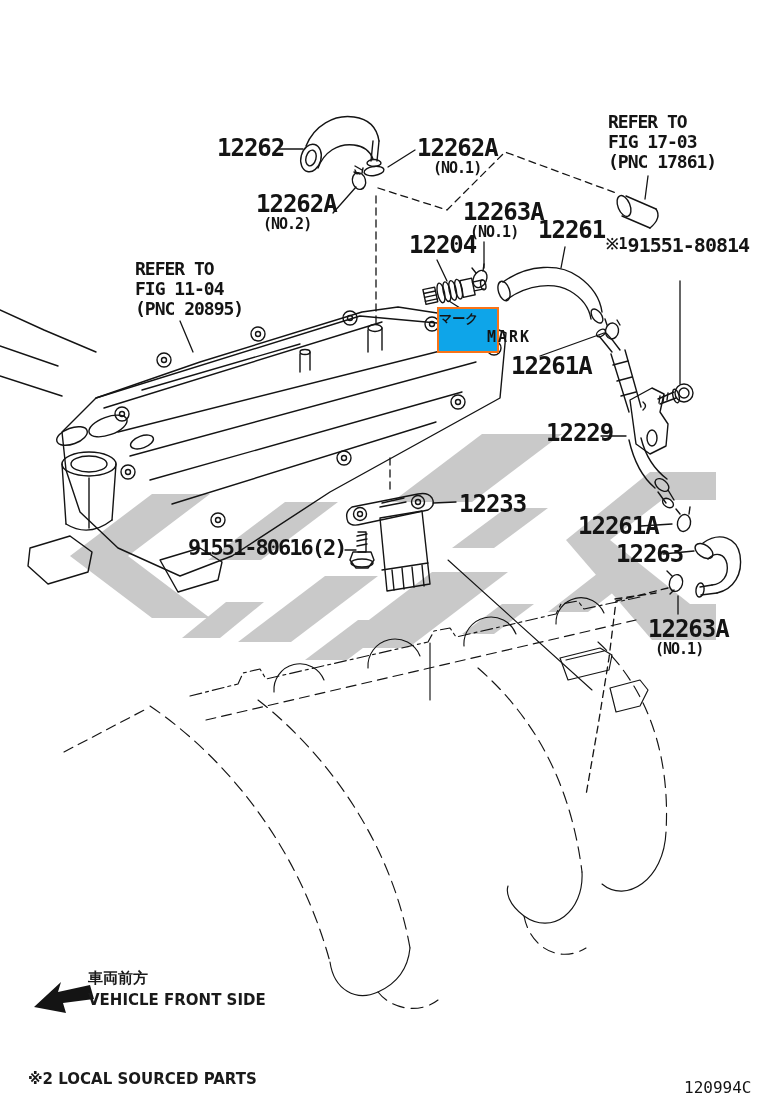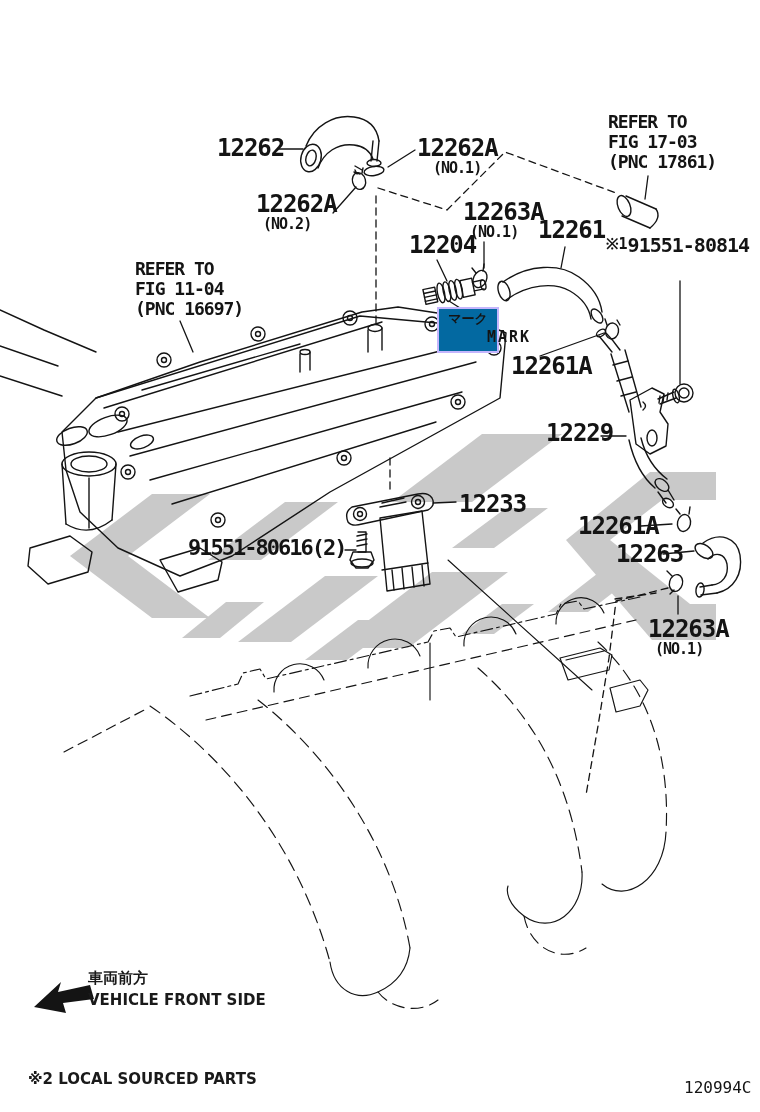--- a/index.html
+++ b/index.html
@@ -7,21 +7,21 @@
         font-family:"DejaVu Sans Mono",monospace;color:#141414;}
   .page svg{position:absolute;left:0;top:0;z-index:1;}
   .lbl{position:absolute;z-index:2;white-space:nowrap;}
   .pn{font-size:24px;font-weight:bold;letter-spacing:-1px;line-height:1.0;}
   .pn-md{font-size:22px;font-weight:bold;letter-spacing:-2px;line-height:1.0;}
   .pn-sub{font-size:15px;font-weight:bold;letter-spacing:-1px;line-height:1.0;}
   .refer{font-size:18px;font-weight:bold;letter-spacing:-1px;line-height:20px;}
   .star{font-size:15px;font-weight:bold;vertical-align:3px;}
   .star-num{font-size:20px;font-weight:bold;letter-spacing:-1px;}
   .mark-box{position:absolute;left:437px;top:307px;width:58px;height:42px;z-index:2;
-            border:2px solid #c4b5fd;background:#0369a1;text-align:center;}
+            border:2px solid #f97316;background:#0ea5e9;text-align:left;}
   .mark-jp{font-size:13px;font-weight:bold;line-height:19px;}
   .mark-en{font-size:15px;font-weight:bold;letter-spacing:2px;line-height:18px;margin-left:48px;}
   .note{font-family:"DejaVu Sans",sans-serif;font-size:15px;font-weight:bold;color:#1a1a1a;}
   .legend-line{font-family:"DejaVu Sans",sans-serif;font-size:15px;font-weight:bold;color:#1a1a1a;}
   .code{font-size:16px;letter-spacing:0;}
 </style>
 </head>
 <body>
 
 <div class="page">
@@ -270,21 +270,21 @@
 
   <div class="lbl pn" style="left:463px;top:200px;">12263A</div>
   <div class="lbl pn-sub" style="left:470px;top:225px;">(NO.1)</div>
 
   <div class="lbl pn" style="left:409px;top:233px;">12204</div>
   <div class="lbl pn" style="left:538px;top:218px;">12261</div>
 
   <div class="lbl refer" style="left:135px;top:259px;">
     <div>REFER TO</div>
     <div>FIG 11-04</div>
-    <div>(PNC 16697)</div>
+    <div>(PNC 20895)</div>
   </div>
 
   <div class="lbl refer" style="left:608px;top:112px;">
     <div>REFER TO</div>
     <div>FIG 17-03</div>
     <div>(PNC 17861)</div>
   </div>
 
   <div class="lbl" style="left:606px;top:233px;">
     <span class="star">※1</span><span class="star-num">91551-80814</span>

